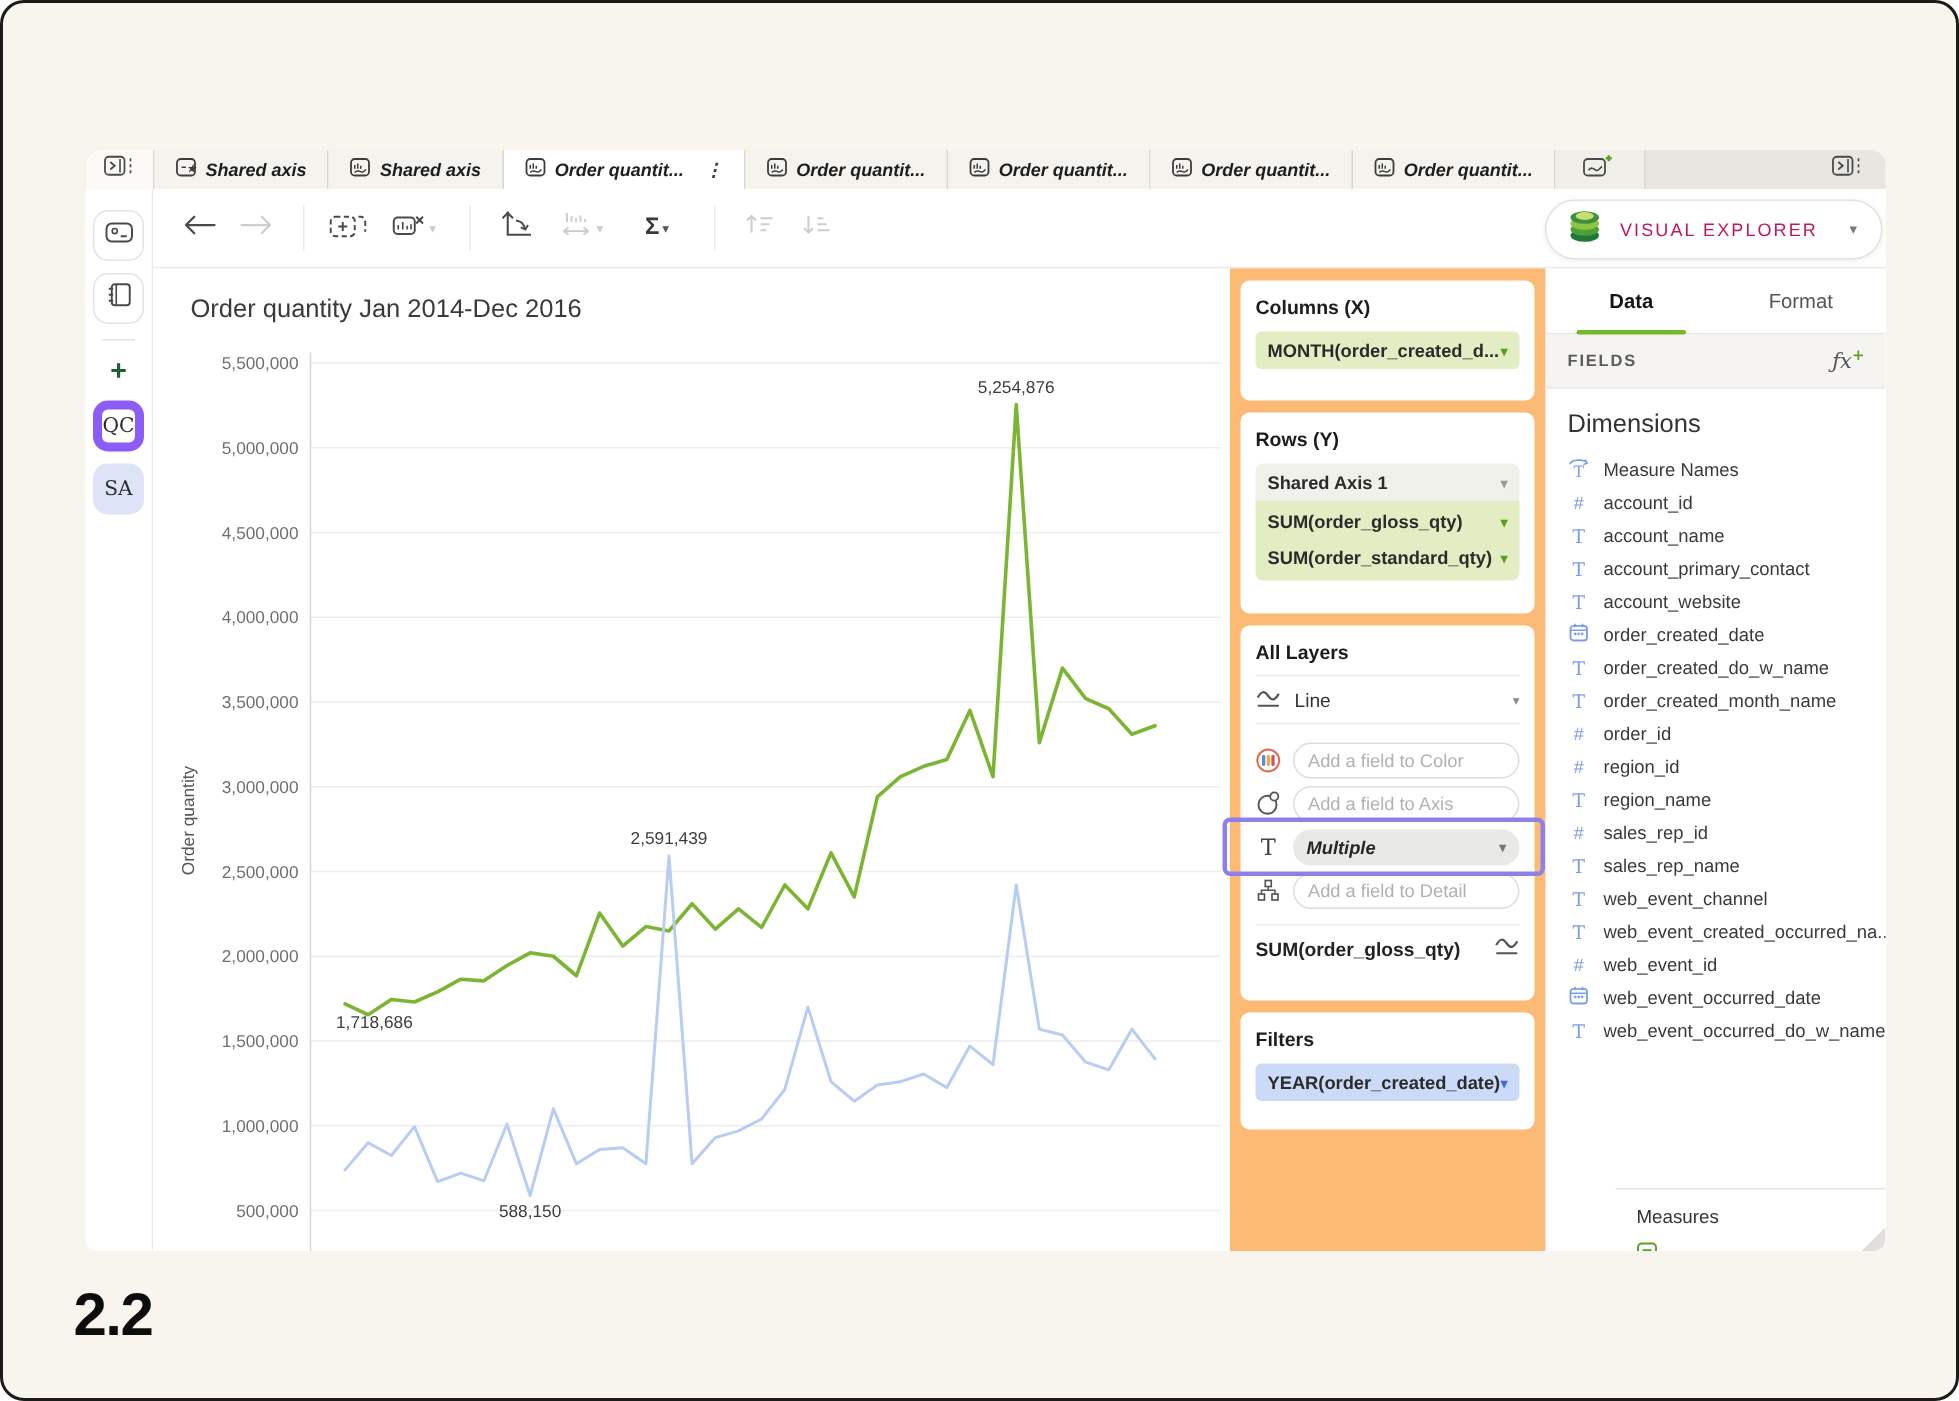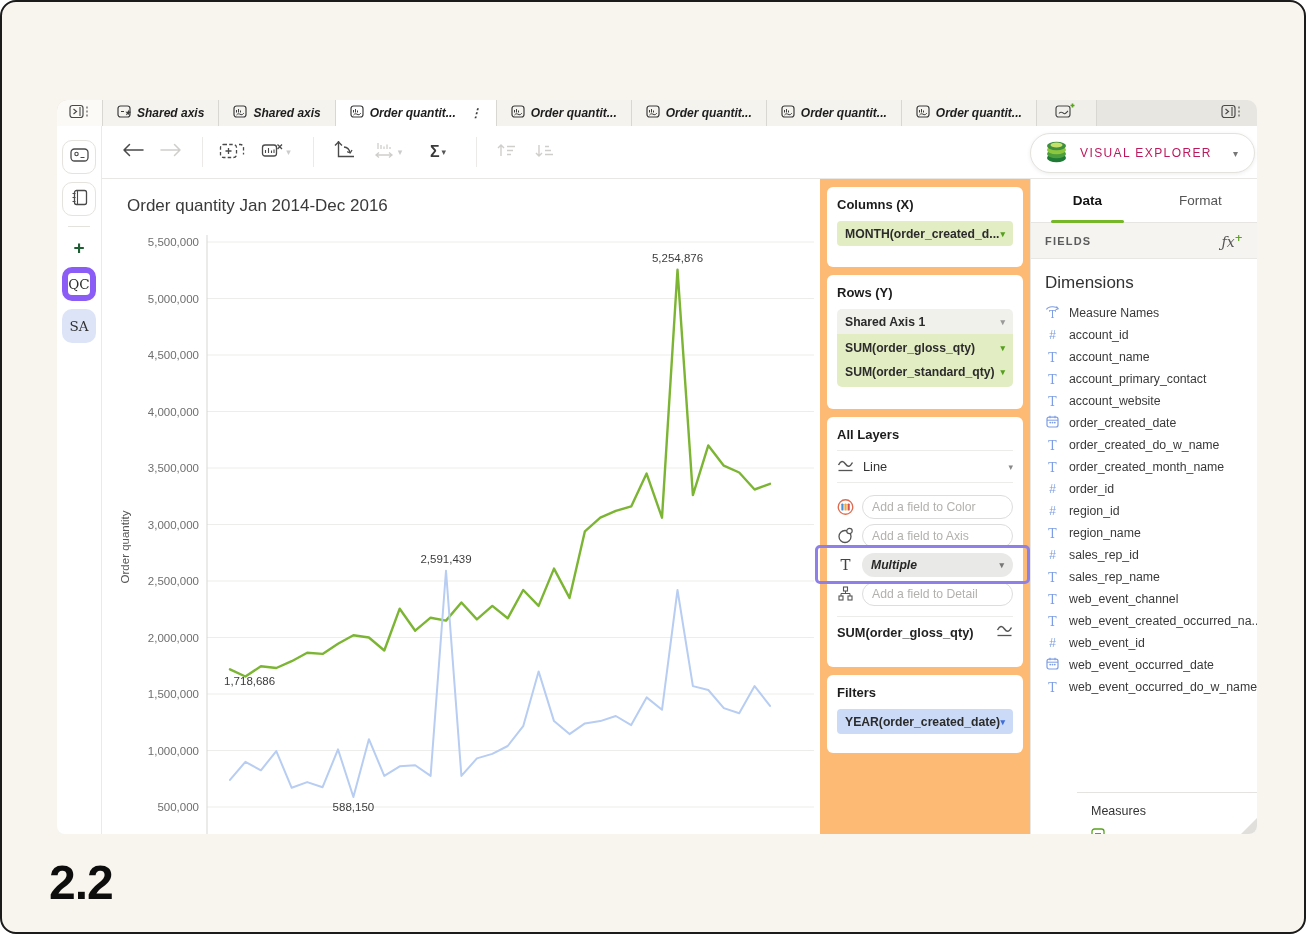--- a/index.html
+++ b/index.html
@@ -119,21 +119,21 @@
   .fi { width:15px; text-align:center; color:#7d9ee4; flex:none; }
   .fi-num { font-size:12px; font-weight:400; }
   .fi-txt { font-family:"DejaVu Serif", serif; font-size:12.5px; }
   .measures { position:absolute; left:0; right:0; top:613px; border-top:1px solid #e4e3df;
               padding:11px 14px 0; background:#fff;margin-left:46px; }
   .measures-label { font-size:12.5px; color:#333; }
   .m-partial { display:flex; gap:9px; margin-top:10px; }
   .fold { position:absolute; right:0; bottom:0; width:0; height:0;
           border-left:16px solid transparent; border-bottom:16px solid #d8d7d2; opacity:.8; }
 
-  .page-label { position:absolute; left:47px; top:853px; font-size:48px; font-weight:700;
+  .page-label { position:absolute; left:47px; top:853px; font-size:40px; font-weight:700;
                 color:#0d0d0d; letter-spacing:-1px; }
 </style>
 </head>
 <body>
 
 <div class="screen">
   <div class="window">
 
     <div class="tabstrip">
       <div class="minitab">

